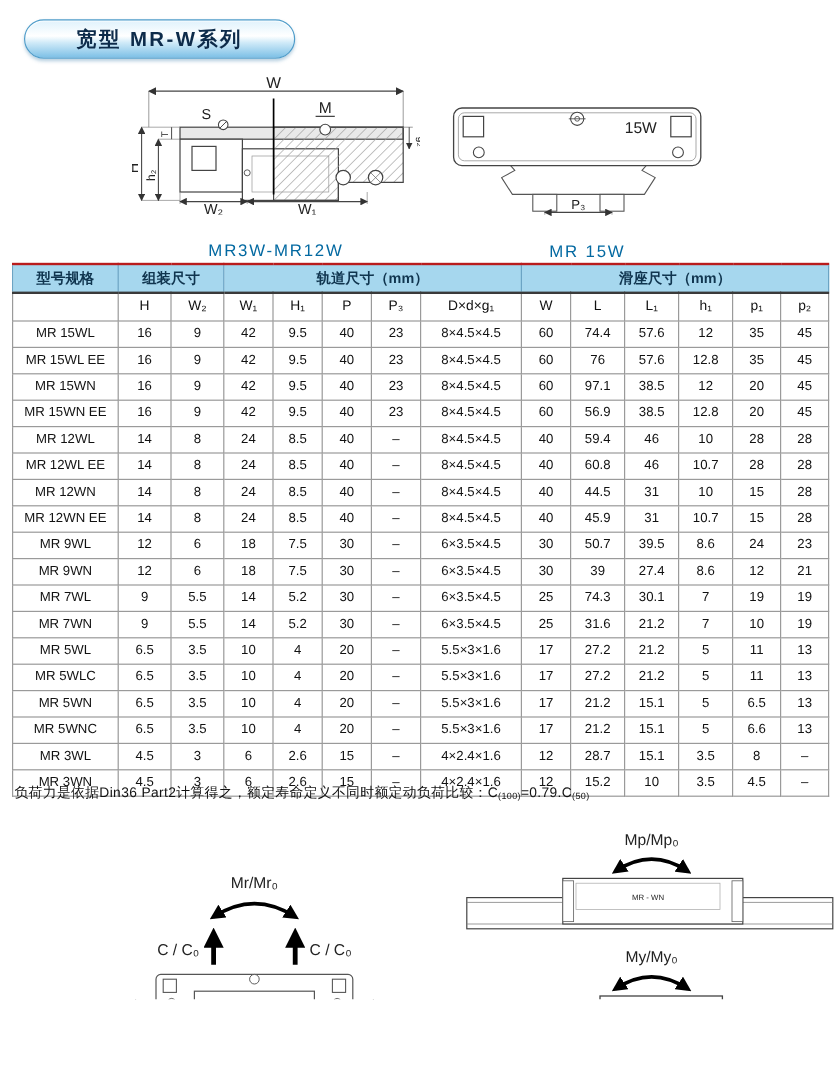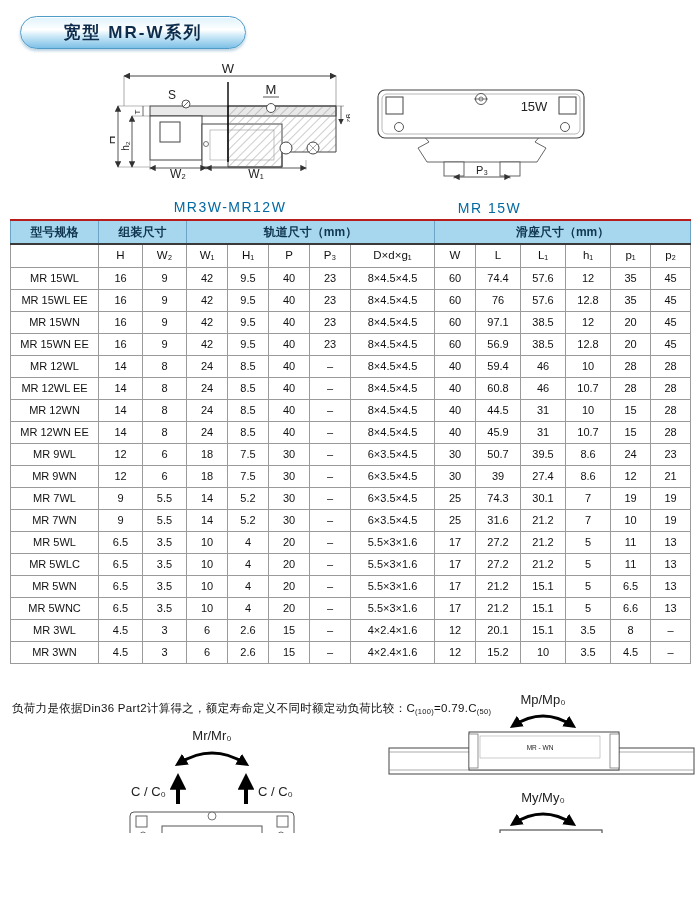--- a/index.html
+++ b/index.html
@@ -26,21 +26,21 @@
   
   table.spec{position:absolute;left:10px;top:219px;width:680px;border-collapse:collapse;
              table-layout:fixed;font-size:11px;border-top:2px solid #b91c1c;}
   .spec th,.spec td{border:1px solid #9a9a9a;text-align:center;vertical-align:middle;
                     padding:0;height:21px;background:#fff;font-weight:normal;line-height:1;}
   .spec thead tr.group th{background:#a6d7ee;font-weight:bold;font-size:12px;height:22px;
                           border-color:#6ba4c4;border-bottom:2px solid #3a3a3a;color:#10354f;}
   .spec thead tr.sub th{height:22px;font-size:11.5px;}
 
   
-  .note{position:absolute;left:12px;top:653px;font-size:11.5px;color:#111;letter-spacing:.3px;margin-top:48px;}
+  .note{position:absolute;left:12px;top:653px;font-size:11.5px;color:#111;letter-spacing:.3px;}
   .note sub{font-size:7.5px;vertical-align:-2px;}
 
   
   .wm{position:absolute;left:528px;top:832px;width:172px;font-weight:bold;font-size:21px;
       line-height:1.05;color:#a8c4d6;opacity:.55;letter-spacing:1px;pointer-events:none;
       text-shadow:1px 1px 0 #fff;}
   .wm div{white-space:nowrap;}
 
   
   .bstrip{position:absolute;left:0;top:888px;width:700px;height:10px;
@@ -449,21 +449,21 @@
         <tr>
           <td>MR 3WL</td>
           <td>4.5</td>
           <td>3</td>
           <td>6</td>
           <td>2.6</td>
           <td>15</td>
           <td>–</td>
           <td>4×2.4×1.6</td>
           <td>12</td>
-          <td>20.1</td>
+          <td>28.7</td>
           <td>15.1</td>
           <td>3.5</td>
           <td>8</td>
           <td>–</td>
         </tr>
         <tr>
           <td>MR 3WN</td>
           <td>4.5</td>
           <td>3</td>
           <td>6</td>

